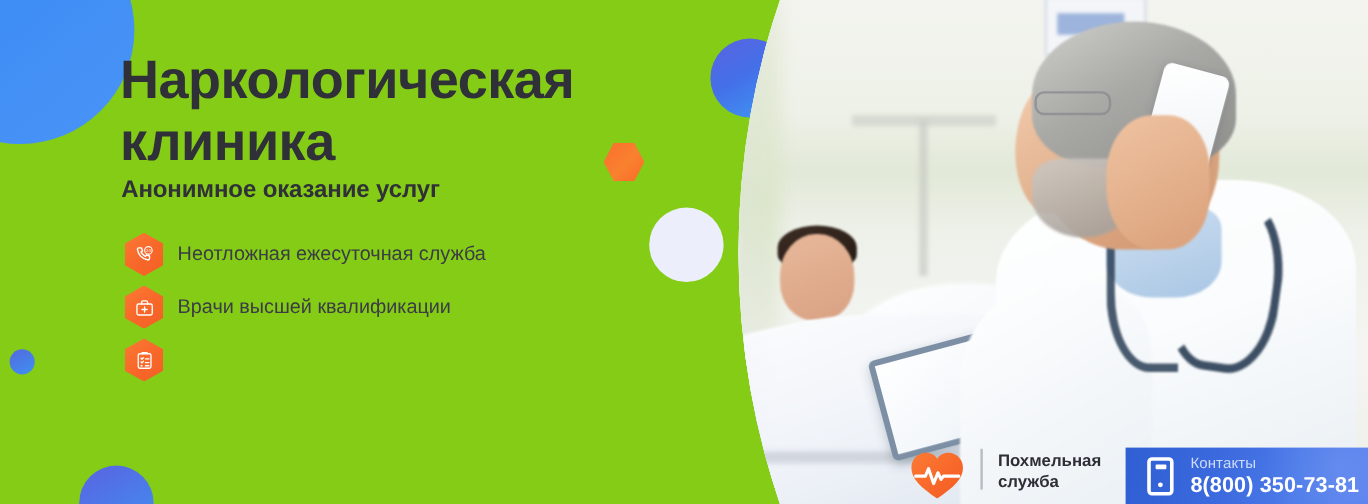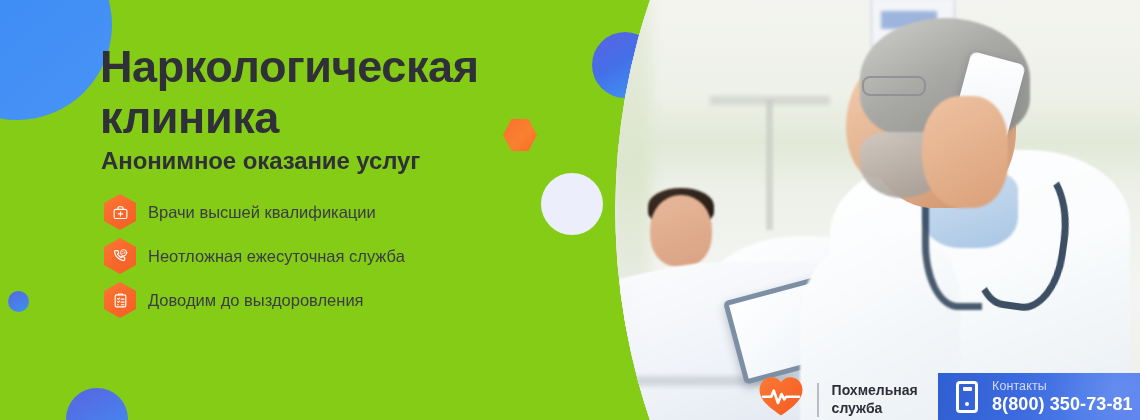--- a/index.html
+++ b/index.html
@@ -53,21 +53,21 @@
   
   .headline {
     position:absolute; left:100px; top:41px;
     width:430px;
     font-size:45px; line-height:51px;
     font-weight:700; letter-spacing:-0.4px;
     color:#2f3038;
   }
   .subheadline {
     position:absolute; left:101px; top:147px;
-    font-size:24px; font-weight:700;
+    font-size:20px; font-weight:700;
     color:#2f3038; letter-spacing:-0.1px;
   }
 
   .features { position:absolute; left:104px; top:194px; width:420px; }
   .feature {
     display:flex; align-items:center;
     height:36px; margin-bottom:8px;
   }
   .feature-icon {
     width:32px; height:36px; flex:0 0 32px;
@@ -269,21 +269,21 @@
     filter:blur(0.8px); opacity:.85;
   }
   .photo-shade-left {
     position:absolute; left:0; top:0; width:120px; height:420px;
     background:linear-gradient(90deg,rgba(231,233,248,.55),rgba(231,233,248,0));
   }
 
   
   .logo {
     position:absolute; left:758px; top:374px;
-    display:flex; align-items:flex-end; gap:13px;
+    display:flex; align-items:flex-start; gap:13px;
     z-index:6;
   }
   .logo-heart { width:46px; height:43px; position:relative; }
   .logo-divider { width:1.6px; height:34px; background:#b9bcc4; }
   .logo-text {
     font-size:14px; font-weight:700; line-height:18px;
     color:#2d2e36; white-space:pre-line;
   }
 
   
@@ -374,52 +374,51 @@
     </div>
   </div>
 
   <h1 class="headline">Наркологическая клиника</h1>
   <div class="subheadline">Анонимное оказание услуг</div>
 
   <div class="features">
 
     <div class="feature">
       <span class="feature-icon">
+        <svg width="17" height="17" viewBox="0 0 24 24" fill="none" stroke="#ffffff" stroke-width="1.7" stroke-linecap="round" stroke-linejoin="round">
+          <path d="M5.2 3.6h3l1.4 3.5-1.8 1.2a12 12 0 0 0 5.3 5.3l1.2-1.8 3.5 1.4v3a1.6 1.6 0 0 1-1.7 1.6A14.6 14.6 0 0 1 3.6 5.3 1.6 1.6 0 0 1 5.2 3.6z"></path>
+          <circle cx="16.5" cy="6.6" r="4.4" fill="#f8682a" stroke="#ffffff" stroke-width="1.3"></circle>
+          <text x="16.5" y="8.6" font-size="5" fill="#ffffff" text-anchor="middle" font-family="Liberation Sans, sans-serif" stroke="none">24</text>
+        </svg>
+      </span>
+      <span class="feature-label">Неотложная ежесуточная служба</span>
+    </div>
+
+    <div class="feature">
+      <span class="feature-icon">
         <svg width="17" height="17" viewBox="0 0 24 24" fill="none" stroke="#ffffff" stroke-width="1.6" stroke-linecap="round" stroke-linejoin="round">
           <rect x="3" y="7.5" width="18" height="13" rx="2"></rect>
           <path d="M8.5 7.5V5.4a1.6 1.6 0 0 1 1.6-1.6h3.8a1.6 1.6 0 0 1 1.6 1.6v2.1"></path>
           <path d="M12 11v6M9 14h6"></path>
         </svg>
       </span>
       <span class="feature-label">Врачи высшей квалификации</span>
-    </div>
-
-    <div class="feature">
-      <span class="feature-icon">
-        <svg width="17" height="17" viewBox="0 0 24 24" fill="none" stroke="#ffffff" stroke-width="1.7" stroke-linecap="round" stroke-linejoin="round">
-          <path d="M5.2 3.6h3l1.4 3.5-1.8 1.2a12 12 0 0 0 5.3 5.3l1.2-1.8 3.5 1.4v3a1.6 1.6 0 0 1-1.7 1.6A14.6 14.6 0 0 1 3.6 5.3 1.6 1.6 0 0 1 5.2 3.6z"></path>
-          <circle cx="16.5" cy="6.6" r="4.4" fill="#f8682a" stroke="#ffffff" stroke-width="1.3"></circle>
-          <text x="16.5" y="8.6" font-size="5" fill="#ffffff" text-anchor="middle" font-family="Liberation Sans, sans-serif" stroke="none">24</text>
-        </svg>
-      </span>
-      <span class="feature-label">Неотложная ежесуточная служба</span>
     </div>
 
 
     <div class="feature">
       <span class="feature-icon">
         <svg width="17" height="17" viewBox="0 0 24 24" fill="none" stroke="#ffffff" stroke-width="1.6" stroke-linecap="round" stroke-linejoin="round">
           <rect x="4.5" y="4" width="15" height="17" rx="2"></rect>
           <path d="M9 4V2.8h6V4"></path>
           <path d="M7.8 9.3l1.1 1.1 1.8-1.9M13 10h4"></path>
           <path d="M7.8 13.6l1.1 1.1 1.8-1.9M13 14.3h4"></path>
           <path d="M13 18h4M7.8 18h1.2"></path>
         </svg>
       </span>
-      <span class="feature-label">Доводим до выздоровления</span>
     </div>
 
   </div>
 
   <div class="logo">
     <span class="logo-heart">
       <svg width="46" height="43" viewBox="0 0 46 43">
         <defs>
           <linearGradient id="hg" x1="0" y1="0" x2="1" y2="1">
             <stop offset="0%" stop-color="#fb7a35"></stop>

